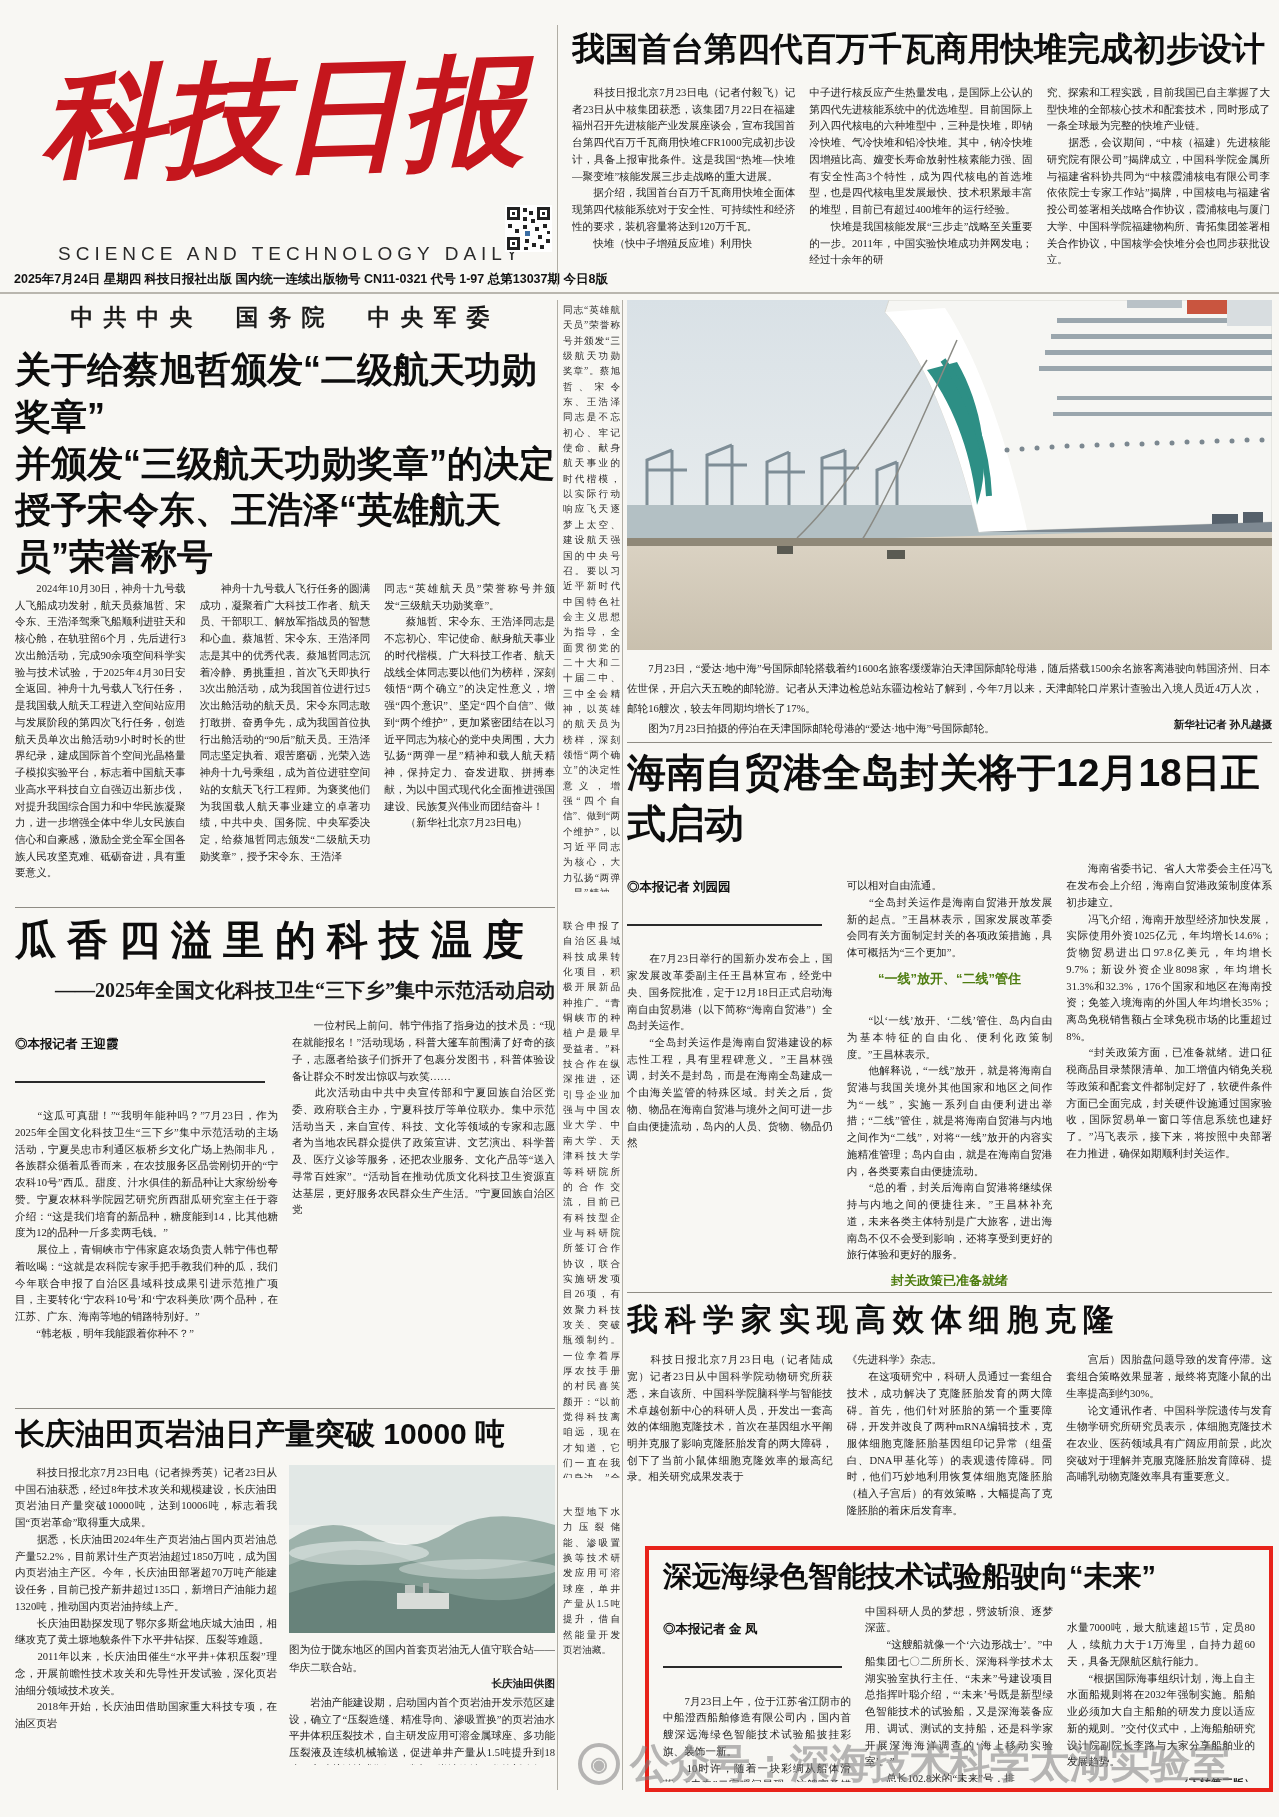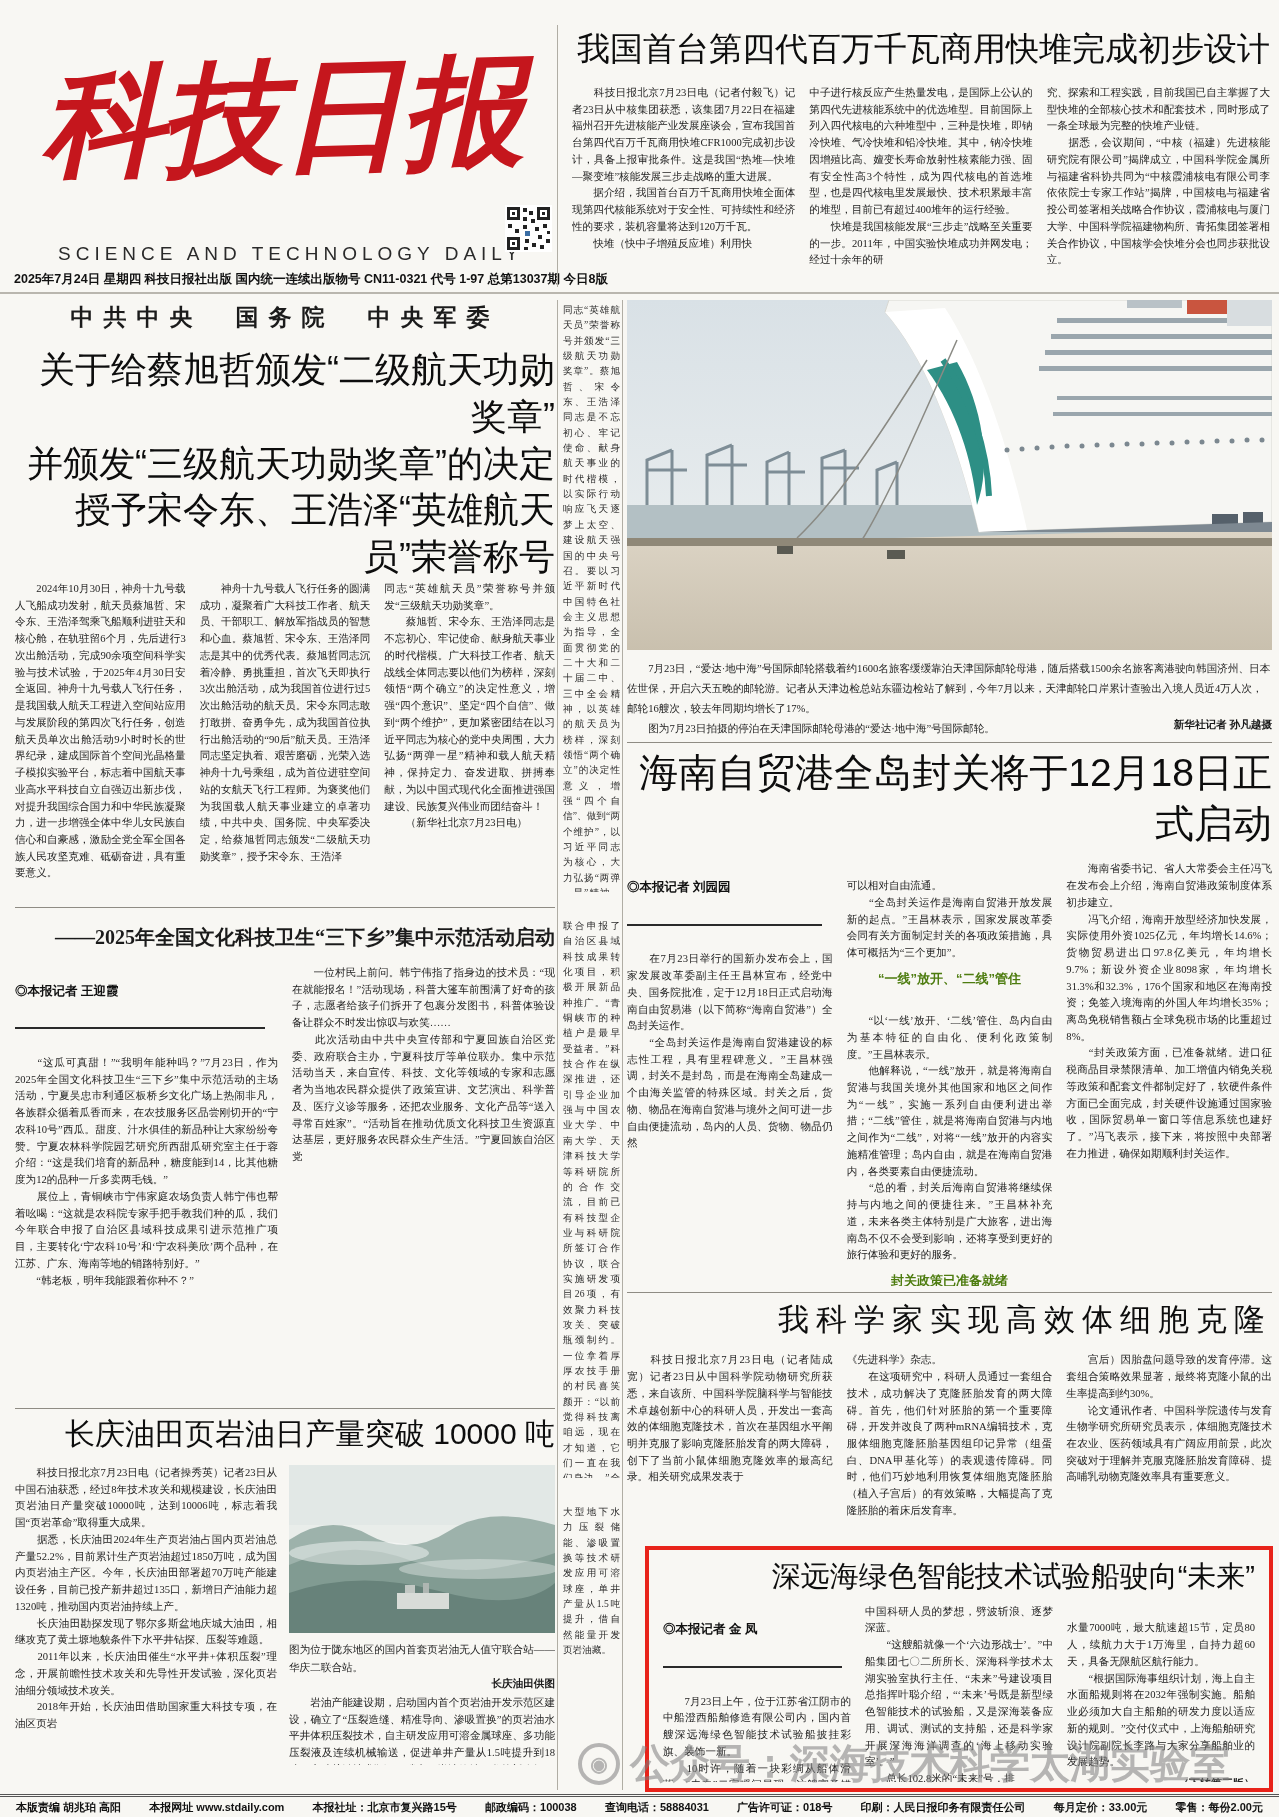--- a/index.html
+++ b/index.html
@@ -23,21 +23,21 @@
   }
   .dateline {
     position:absolute; left:14px; top:271px; width:540px;
     font-size:12.5px; font-weight:bold; color:#111; white-space:nowrap;
   }
   .qr { position:absolute; left:505px; top:205px; width:47px; height:47px; }
   .header-rule { position:absolute; left:0; top:292px; width:1279px; height:2px; background:#b9b6ae; }
   .vrule { position:absolute; width:1px; background:#b0ada4; }
   .hrule { position:absolute; height:1px; background:#8f8c84; }
   
-  .headline { font-weight:400; color:#0d0d0d; text-align:right; line-height:1.3; }
+  .headline { font-weight:700; color:#0d0d0d; text-align:left; line-height:1.3; }
   .body-cols { display:flex; gap:14px; overflow:hidden; }
   .col {
     flex:1; font-size:10.6px; line-height:1.58; text-align:justify;
     white-space:pre-line; color:#222; font-family:"Liberation Serif", serif;
     overflow:hidden;
   }
   .byline { font-weight:bold; font-size:12.5px; color:#111; margin-bottom:4px; white-space:nowrap; }
   .byline-rule { height:2px; background:#2a2a2a; margin:5px 0 9px 0; width:95%; }
   .subhead-inline { font-weight:900; font-size:13px; text-align:center; margin:7px 0; color:#4d7c0f; font-family:"Liberation Sans",sans-serif; }
   .turn-note { text-align:right; font-weight:bold; font-size:11px; margin-top:4px; }
@@ -157,20 +157,21 @@
       <div class="col">　　神舟十九号载人飞行任务的圆满成功，凝聚着广大科技工作者、航天员、干部职工、解放军指战员的智慧和心血。蔡旭哲、宋令东、王浩泽同志是其中的优秀代表。蔡旭哲同志沉着冷静、勇挑重担，首次飞天即执行3次出舱活动，成为我国首位进行过5次出舱活动的航天员。宋令东同志敢打敢拼、奋勇争先，成为我国首位执行出舱活动的“90后”航天员。王浩泽同志坚定执着、艰苦磨砺，光荣入选神舟十九号乘组，成为首位进驻空间站的女航天飞行工程师。为褒奖他们为我国载人航天事业建立的卓著功绩，中共中央、国务院、中央军委决定，给蔡旭哲同志颁发“二级航天功勋奖章”，授予宋令东、王浩泽</div>
       <div class="col">同志“英雄航天员”荣誉称号并颁发“三级航天功勋奖章”。
 　　蔡旭哲、宋令东、王浩泽同志是不忘初心、牢记使命、献身航天事业的时代楷模。广大科技工作者、航天战线全体同志要以他们为榜样，深刻领悟“两个确立”的决定性意义，增强“四个意识”、坚定“四个自信”、做到“两个维护”，更加紧密团结在以习近平同志为核心的党中央周围，大力弘扬“两弹一星”精神和载人航天精神，保持定力、奋发进取、拼搏奉献，为以中国式现代化全面推进强国建设、民族复兴伟业而团结奋斗！
 　　（新华社北京7月23日电）</div>
     </div>
   </div>
 
   <div class="hrule" style="left:15px; top:907px; width:540px;"></div>
 
   <div class="melon">
+    <div class="headline">瓜香四溢里的科技温度</div>
     <div class="subhead serif">——2025年全国文化科技卫生“三下乡”集中示范活动启动</div>
     <div class="body-cols" style="height:368px;">
       <div class="col">
         <span class="byline" style="display:block; font-family:'Liberation Sans',sans-serif;">◎本报记者 王迎霞</span>
         <span class="byline-rule" style="display:block;"></span>
         <span>　　“这瓜可真甜！”“我明年能种吗？”7月23日，作为2025年全国文化科技卫生“三下乡”集中示范活动的主场活动，宁夏吴忠市利通区板桥乡文化广场上热闹非凡，各族群众循着瓜香而来，在农技服务区品尝刚切开的“宁农科10号”西瓜。甜度、汁水俱佳的新品种让大家纷纷夸赞。宁夏农林科学院园艺研究所西甜瓜研究室主任于蓉介绍：“这是我们培育的新品种，糖度能到14，比其他糖度为12的品种一斤多卖两毛钱。”
 　　展位上，青铜峡市宁伟家庭农场负责人韩宁伟也帮着吆喝：“这就是农科院专家手把手教我们种的瓜，我们今年联合申报了自治区县域科技成果引进示范推广项目，主要转化‘宁农科10号’和‘宁农科美欣’两个品种，在江苏、广东、海南等地的销路特别好。”
 　　“韩老板，明年我能跟着你种不？”</span>
       </div>
       <div class="col">　　一位村民上前问。韩宁伟指了指身边的技术员：“现在就能报名！”活动现场，科普大篷车前围满了好奇的孩子，志愿者给孩子们拆开了包裹分发图书，科普体验设备让群众不时发出惊叹与欢笑……
@@ -362,25 +363,14 @@
         <span class="turn-note" style="display:block; font-family:'Liberation Sans',sans-serif;">（下转第三版）</span>
       </div>
     </div>
   </div>
 
   <div class="watermark">
     <span class="wm-logo">◉</span>
     <span>公众号：深海技术科学太湖实验室</span>
   </div>
 
-  <div class="footer">
-    <span>本版责编 胡兆珀 高阳</span>
-    <span>本报网址 www.stdaily.com</span>
-    <span>本报社址：北京市复兴路15号</span>
-    <span>邮政编码：100038</span>
-    <span>查询电话：58884031</span>
-    <span>广告许可证：018号</span>
-    <span>印刷：人民日报印务有限责任公司</span>
-    <span>每月定价：33.00元</span>
-    <span>零售：每份2.00元</span>
-  </div>
 
 </div>
 
 </body></html>

